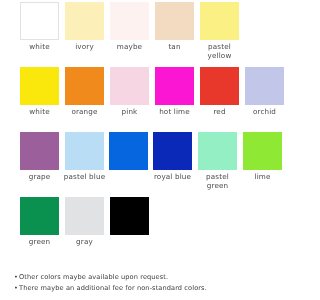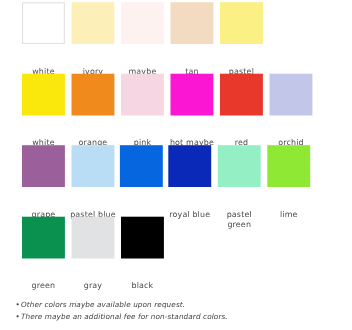--- a/index.html
+++ b/index.html
@@ -44,42 +44,41 @@
   .chip {
     width: 39px;
     height: 38px;
     display: block;
     box-sizing: border-box;
   }
   .chip.bordered {
     border: 1px solid #e2e2e2;
   }
   .swatch-label {
-    margin-top: 21px;
+    margin-top: 3px;
     font-size: 7.2px;
     line-height: 8.6px;
     text-align: center;
     color: #4a4a4a;
     letter-spacing: 0.15px;
     width: 45px;
     word-wrap: break-word;
   }
   .notes {
     position: absolute;
     left: 14px;
     top: 272px;
     width: 280px;
   }
   .note-line {
     font-size: 6.6px;
     line-height: 11px;
     color: #3d3d3d;
     letter-spacing: 0.1px;
     white-space: nowrap;
-    font-style: italic;
   }
   .note-bullet {
     display: inline-block;
     width: 5px;
     color: #3d3d3d;
   }
 </style>
 </head>
 <body>
 
@@ -116,21 +115,21 @@
         <div class="swatch-cell">
           <div class="chip" style="background-color: rgb(240, 138, 28);"></div>
           <div class="swatch-label">orange</div>
         </div>
         <div class="swatch-cell">
           <div class="chip" style="background-color: rgb(247, 214, 228);"></div>
           <div class="swatch-label">pink</div>
         </div>
         <div class="swatch-cell">
           <div class="chip" style="background-color: rgb(250, 22, 211);"></div>
-          <div class="swatch-label">hot maybe</div>
+          <div class="swatch-label">hot lime</div>
         </div>
         <div class="swatch-cell">
           <div class="chip" style="background-color: rgb(232, 56, 43);"></div>
           <div class="swatch-label">red</div>
         </div>
         <div class="swatch-cell">
           <div class="chip" style="background-color: rgb(194, 199, 234);"></div>
           <div class="swatch-label">orchid</div>
         </div>
       </div>
@@ -163,21 +162,20 @@
         <div class="swatch-cell">
           <div class="chip" style="background-color: rgb(10, 145, 80);"></div>
           <div class="swatch-label">green</div>
         </div>
         <div class="swatch-cell">
           <div class="chip" style="background-color: rgb(224, 226, 228);"></div>
           <div class="swatch-label">gray</div>
         </div>
         <div class="swatch-cell">
           <div class="chip" style="background-color: rgb(0, 0, 0);"></div>
-          <div class="swatch-label">black</div>
         </div>
       </div>
     </div>
 
   <div class="notes">
       <div class="note-line"><span class="note-bullet">•</span><span>Other colors maybe available upon request.</span></div>
       <div class="note-line"><span class="note-bullet">•</span><span>There maybe an additional fee for non-standard colors.</span></div>
     </div>
 
 </div>

